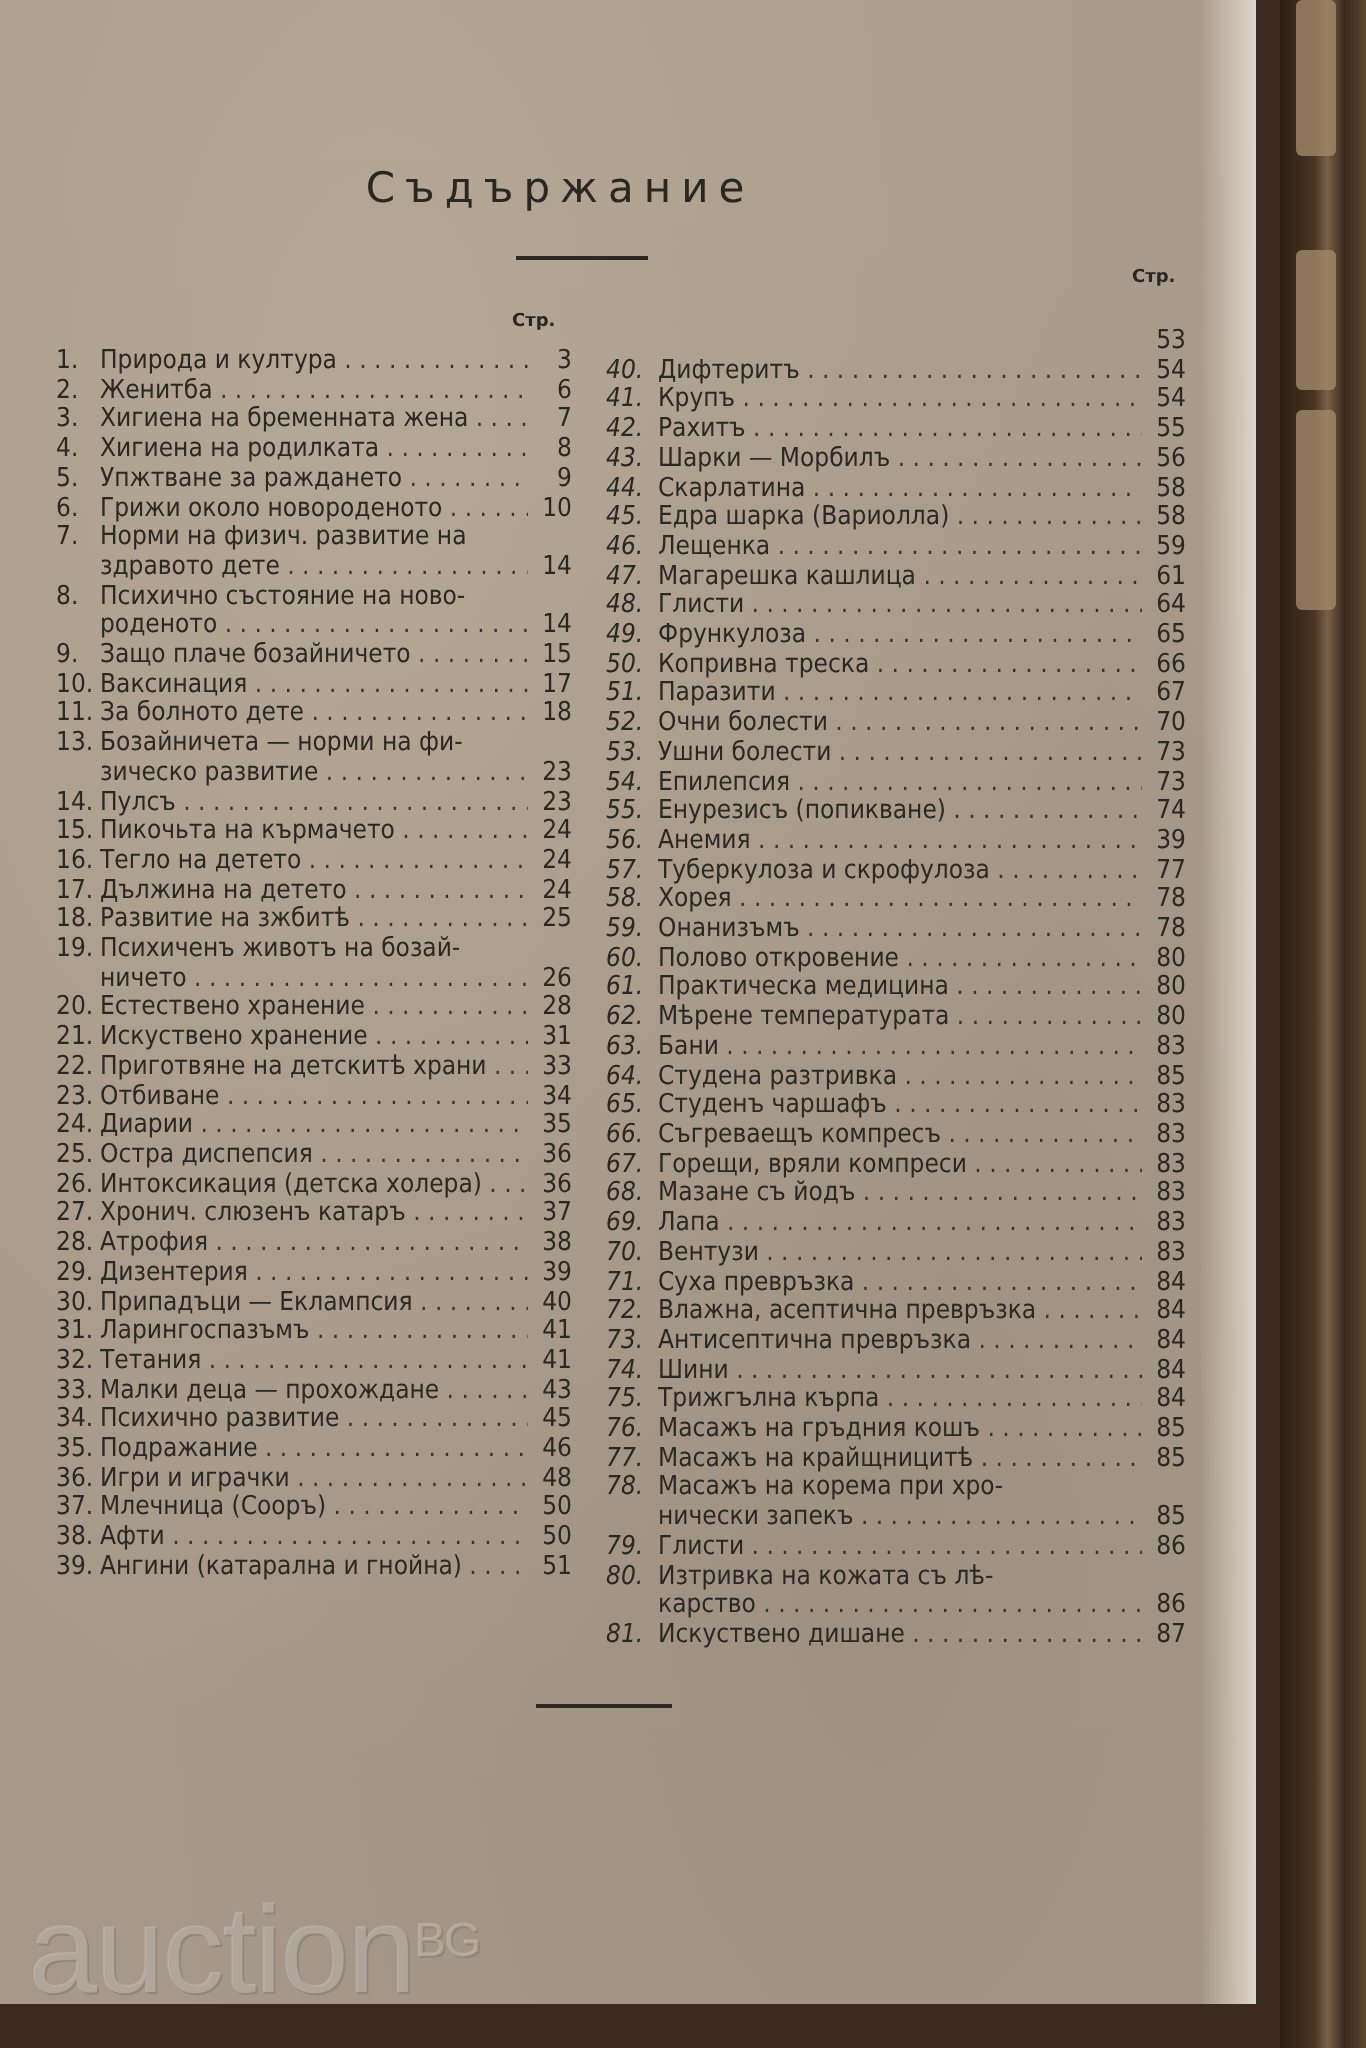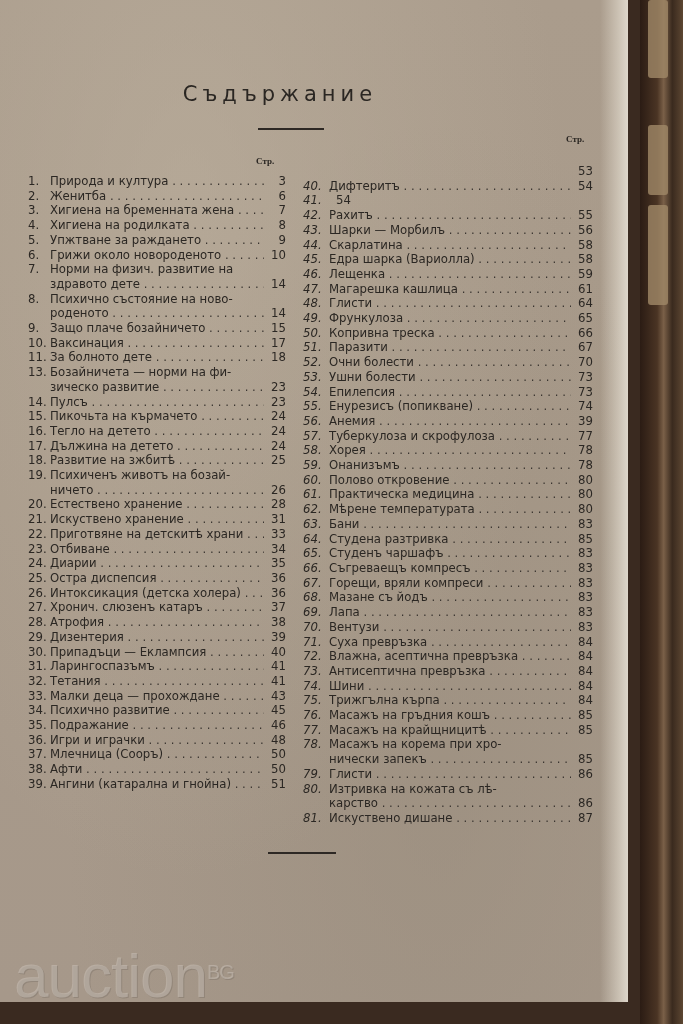--- a/index.html
+++ b/index.html
@@ -29,42 +29,42 @@
     position: absolute; left: 600px; top: 0; width: 30px; height: 1010px;
     background: linear-gradient(90deg, rgba(255,255,255,0) 0%, rgba(225,218,205,.6) 60%, rgba(240,235,225,.8) 100%);
   }
   .title {
     position: absolute; left: 0; width: 560px; top: 82px; text-align: center;
     font-size: 21px; letter-spacing: 5px; color: #2a2622;
     font-family: "DejaVu Sans", sans-serif;
   }
   .title-rule { position: absolute; left: 258px; top: 128px; width: 66px; height: 2px; background: #2d2824; }
   .bottom-rule { position: absolute; left: 268px; top: 852px; width: 68px; height: 2px; background: #2d2824; }
-  .col-head { position: absolute; font-size: 9px; color: #2a2622; font-weight: bold; font-family: Liberation Serif, serif; }
+  .col-head { position: absolute; font-size: 9px; color: #2a2622; font-weight: bold; }
   .col {
     position: absolute; font-size: 13px; line-height: 14.7px; color: #2b2723;
     font-family: "DejaVu Sans Condensed", "DejaVu Sans", sans-serif;
   }
   .col.left { left: 28px; top: 174px; width: 258px; }
   .col.right { left: 303px; top: 164px; width: 290px; }
   .entry { display: flex; align-items: flex-end; }
   .entry .num { width: 22px; flex: none; }
   .col.right .entry .num { width: 26px; font-style: italic; }
   .entry .text { flex: 1; overflow: hidden; white-space: nowrap; }
   .entry .text::after { content: " . . . . . . . . . . . . . . . . . . . . . . . . . . . . . . . . . ."; color: #3a3530; }
   .entry.nodots .text::after { content: ""; }
   .entry .page-no { width: 22px; flex: none; text-align: right; }
   .cont { padding-left: 22px; }
   .col.right .cont { padding-left: 26px; }
   .watermark {
     position: absolute; left: 14px; top: 940px; font-size: 62px; color: rgba(200,192,182,.55);
     font-family: "Liberation Sans", sans-serif; letter-spacing: -1px;
     text-shadow: 1px 1px 0 rgba(120,110,100,.4);
   }
-  .watermark sub { font-size: 20px; vertical-align: 18px; }
+  .watermark sub { font-size: 24px; vertical-align: 18px; }
 </style>
 </head>
 <body>
 
 <div class="book-edge"></div>
 <div class="spine-band" style="top:0;height:78px"></div>
 <div class="spine-band" style="top:125px;height:70px"></div>
 <div class="spine-band" style="top:205px;height:100px"></div>
 
 <div class="page">
@@ -290,20 +290,21 @@
         <span class="text"></span>
         <span class="page-no">53</span>
       </div>
       <div class="entry">
         <span class="num">40.</span>
         <span class="text">Дифтеритъ</span>
         <span class="page-no">54</span>
       </div>
       <div class="entry">
         <span class="num">41.</span>
+        <span class="text">Крупъ</span>
         <span class="page-no">54</span>
       </div>
       <div class="entry">
         <span class="num">42.</span>
         <span class="text">Рахитъ</span>
         <span class="page-no">55</span>
       </div>
       <div class="entry">
         <span class="num">43.</span>
         <span class="text">Шарки — Морбилъ</span>

